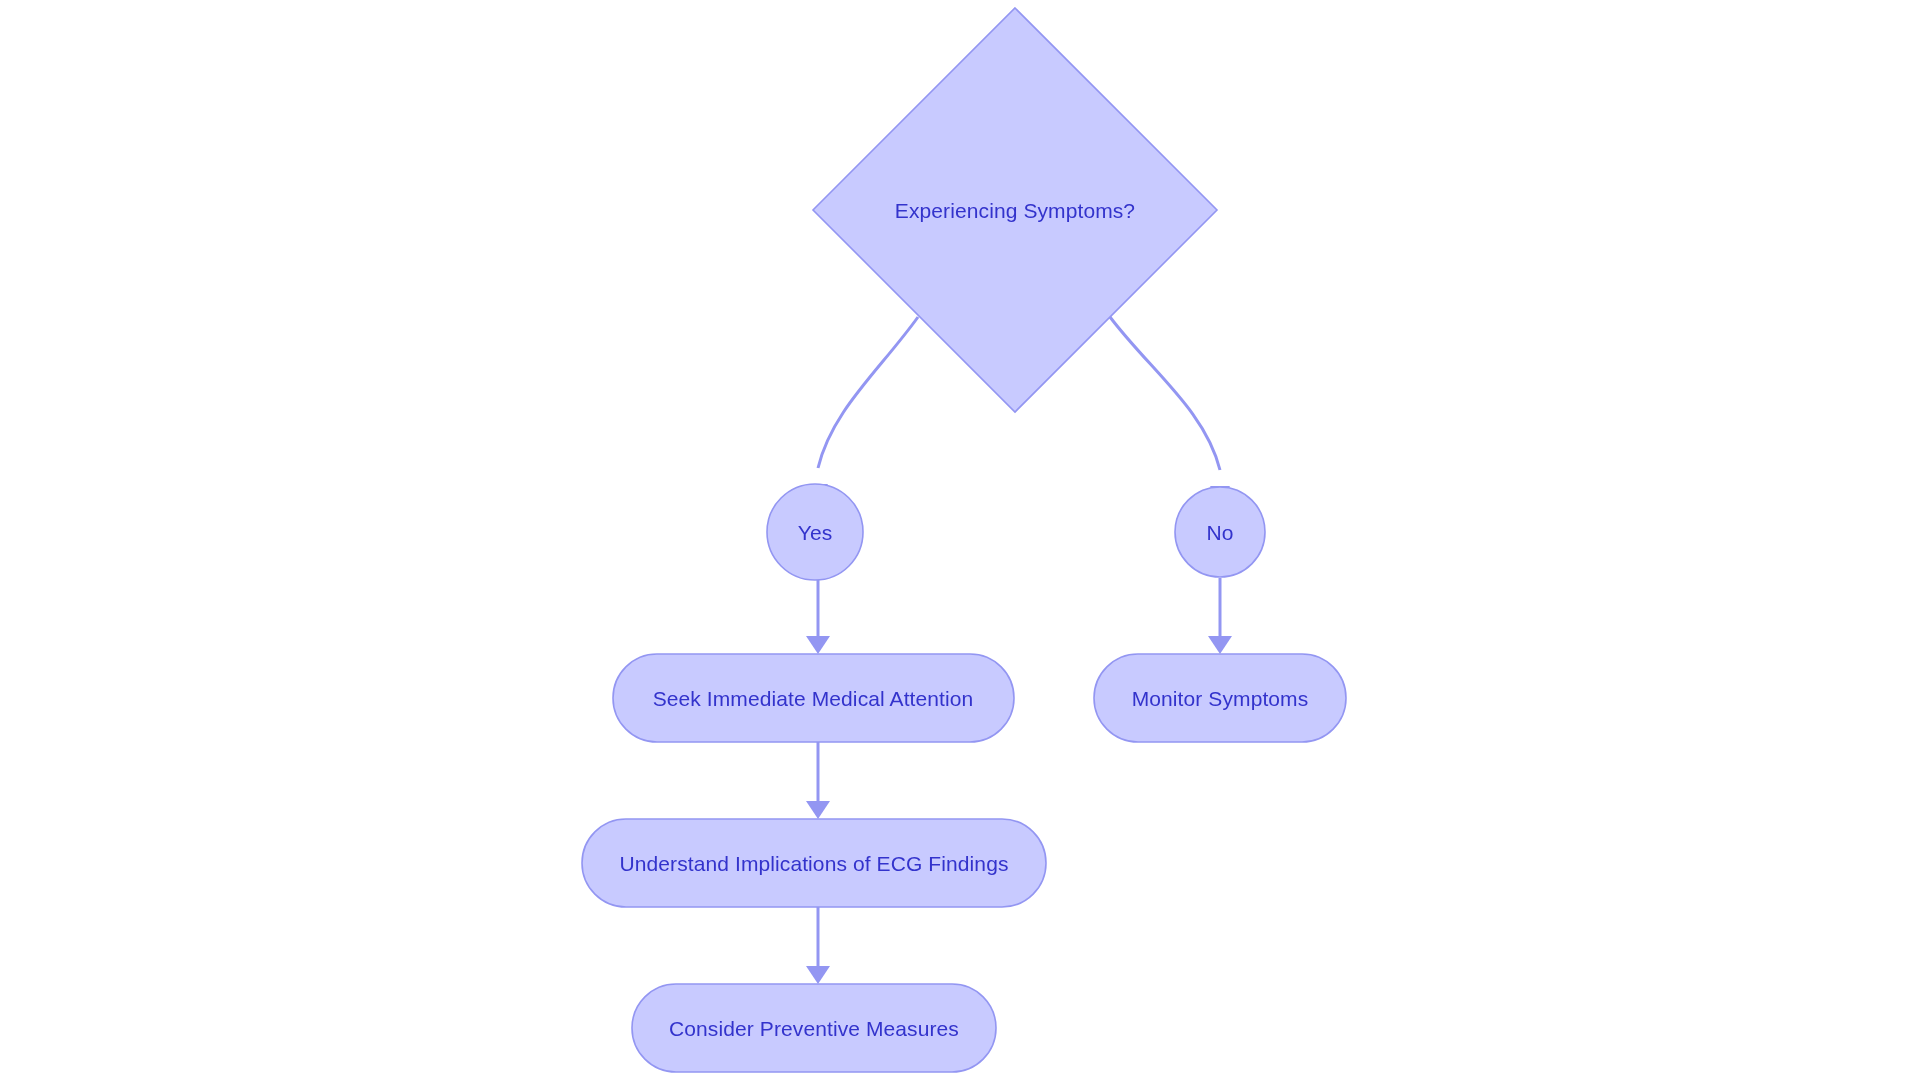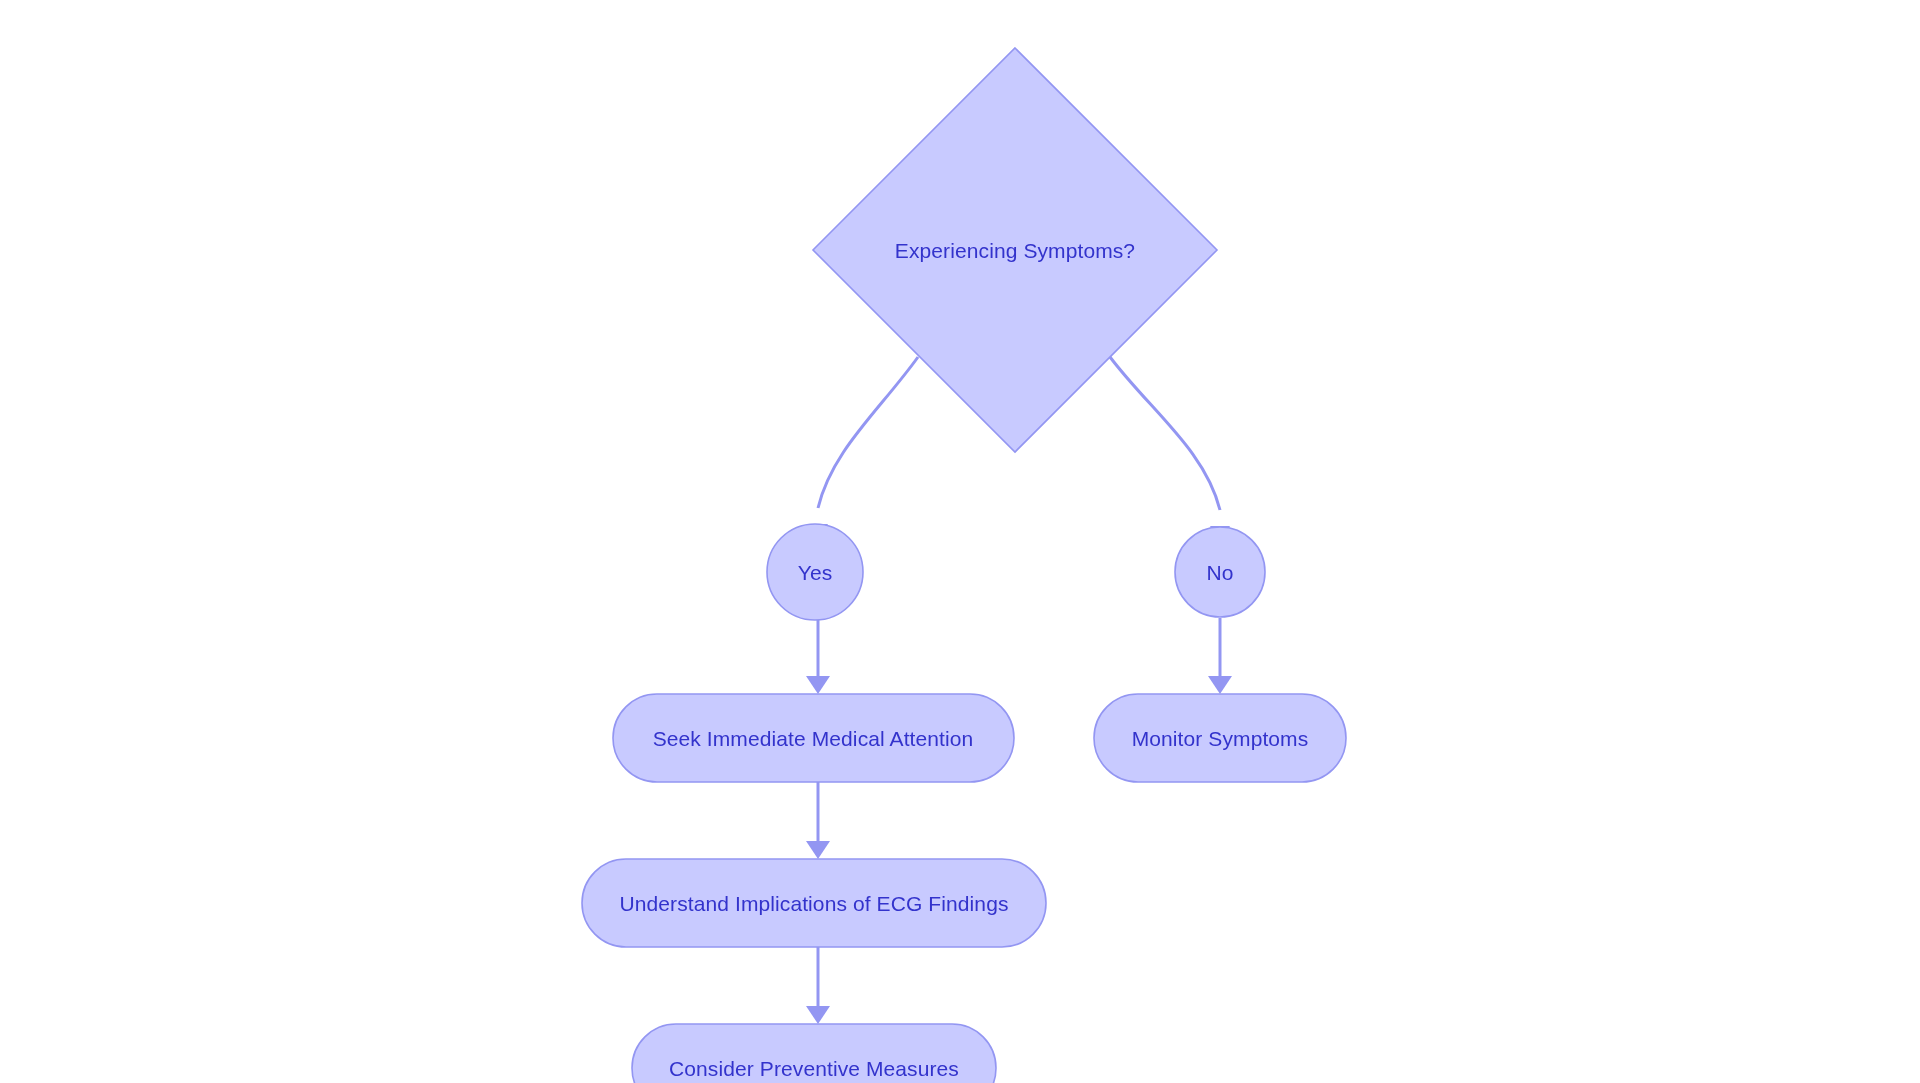--- a/index.html
+++ b/index.html
@@ -12,21 +12,20 @@
     width: 1920px;
     height: 1083px;
     overflow: hidden;
     font-family: "Liberation Sans", "DejaVu Sans", sans-serif;
   }
   #canvas {
     position: relative;
     width: 1920px;
     height: 885px;
     background: #ffffff;
-    margin-top: 40px;
   }
   svg.layer {
     position: absolute;
     top: 0;
     left: 0;
     width: 1920px;
     height: 1083px;
   }
   .node-label {
     font-family: "Liberation Sans", "DejaVu Sans", sans-serif;

